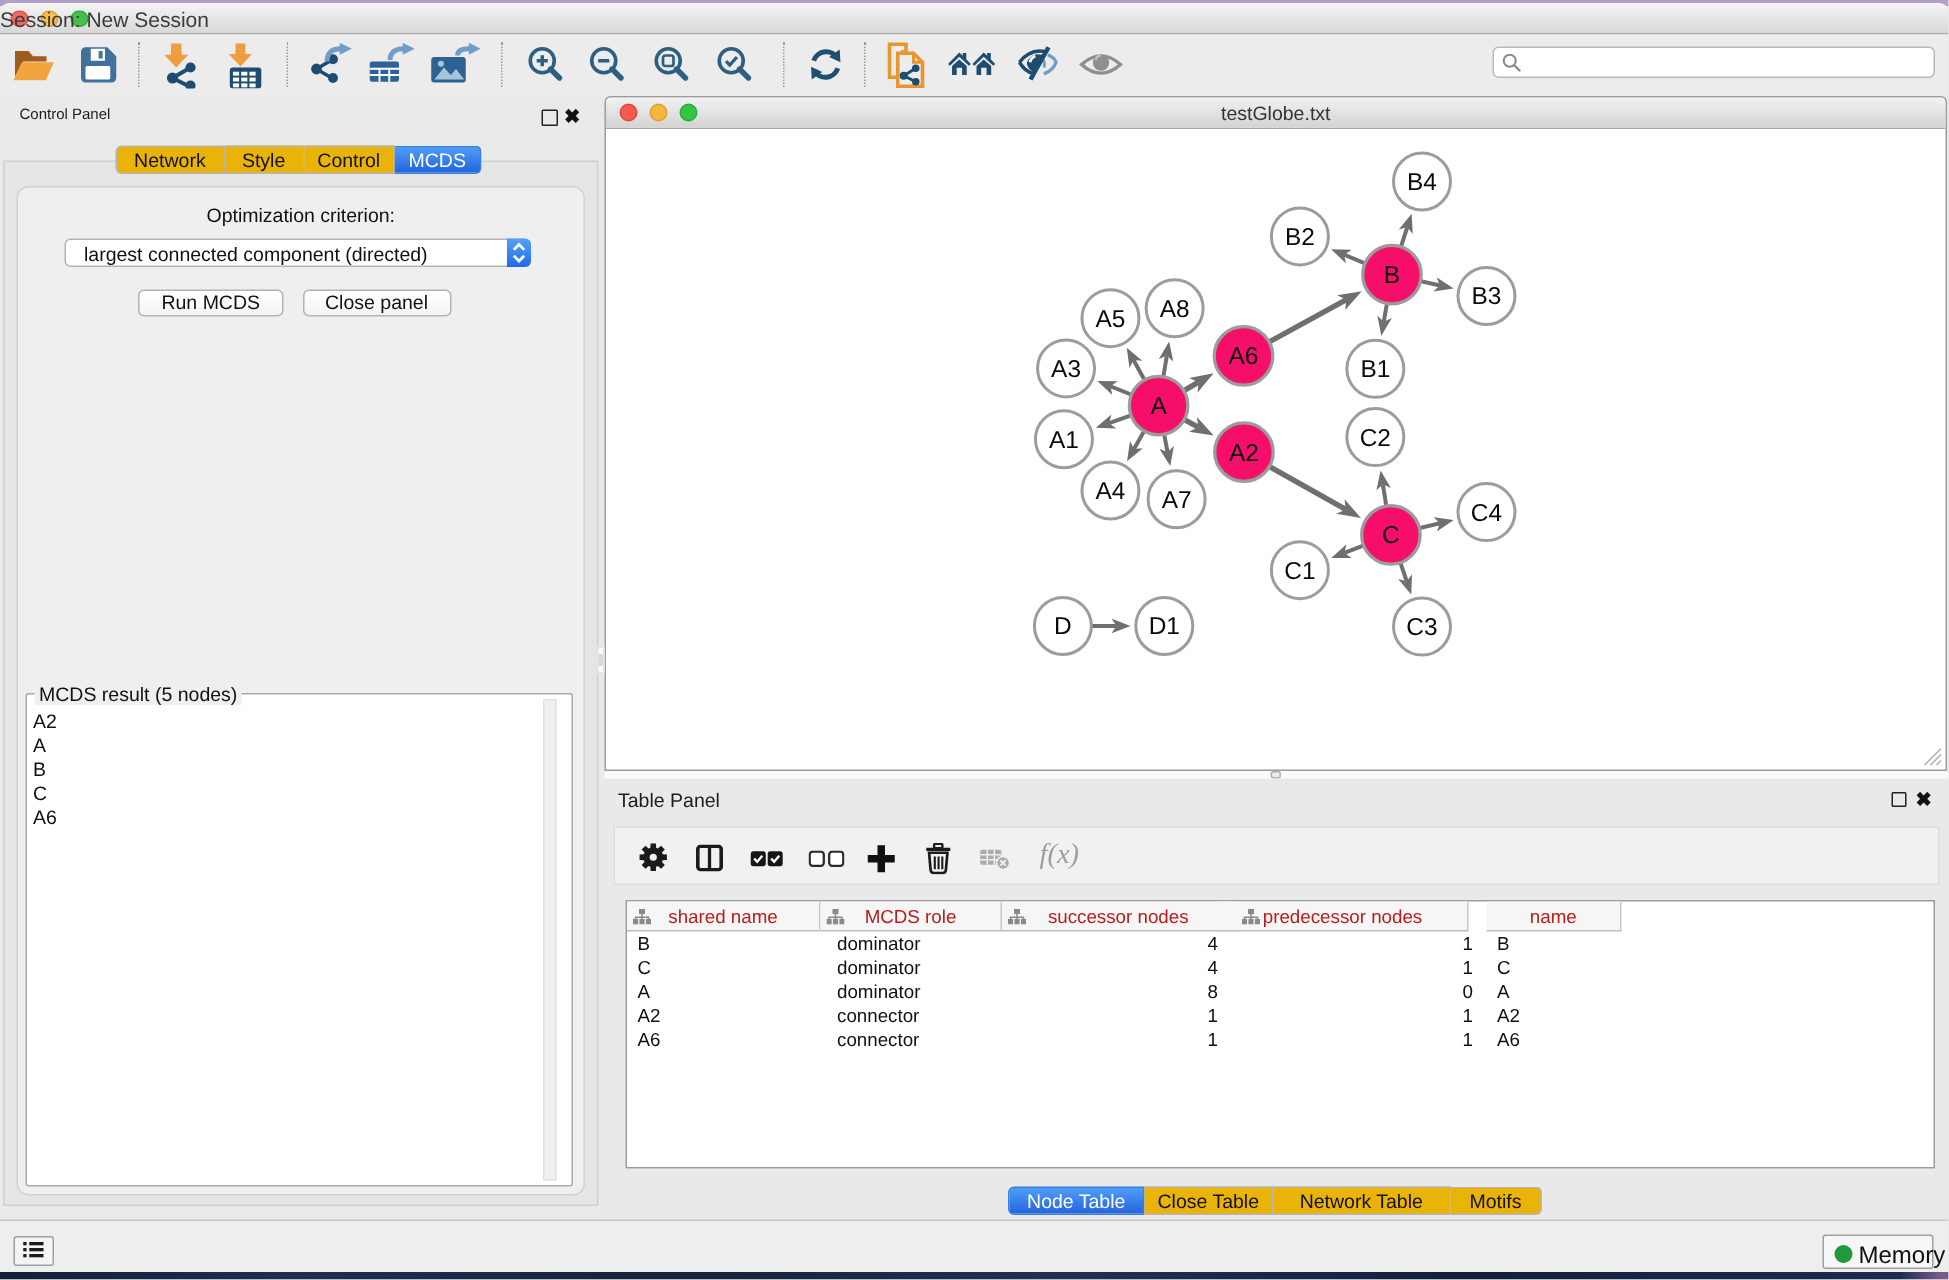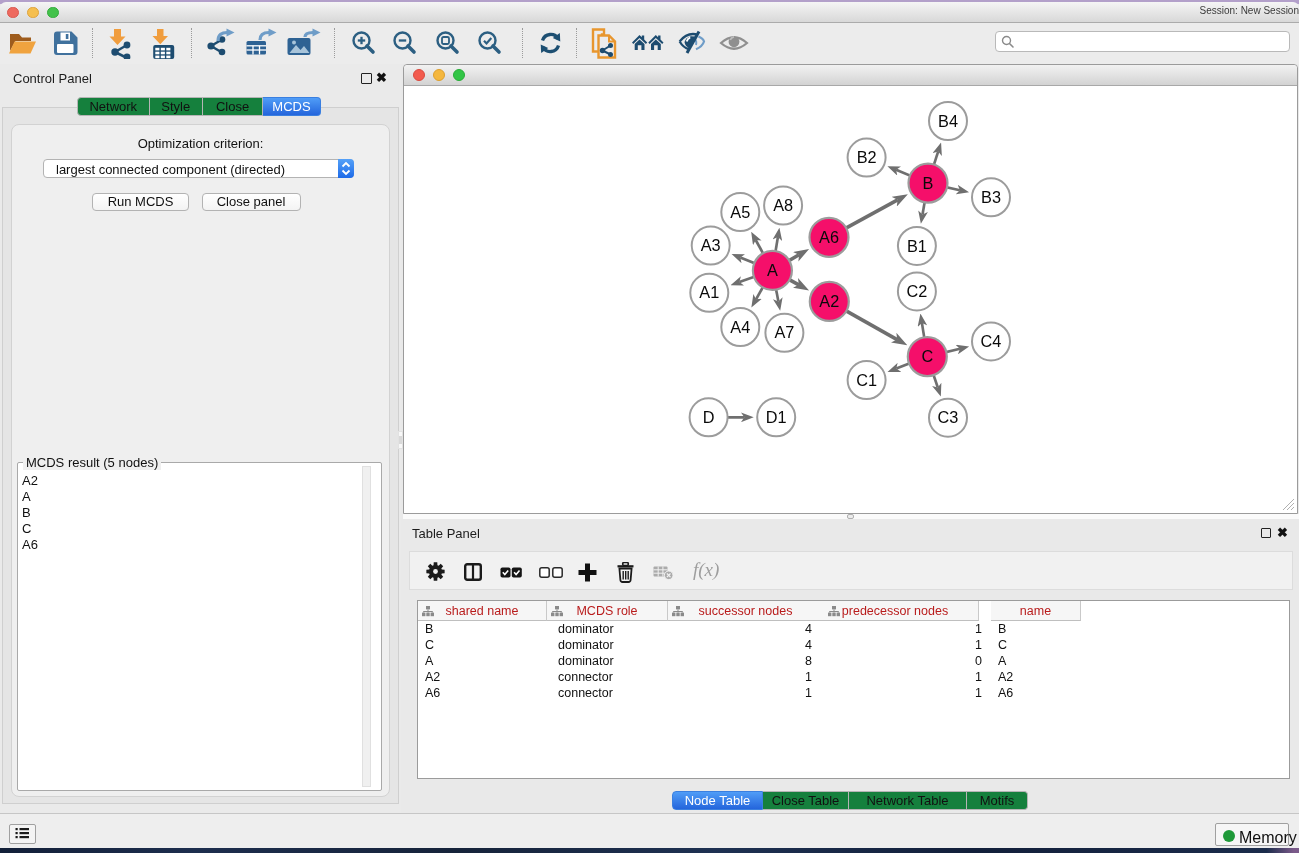--- a/index.html
+++ b/index.html
@@ -1,30 +1,30 @@
 <!DOCTYPE html>
 <html><head><meta charset="utf-8"><style>
 *{margin:0;padding:0;box-sizing:border-box}
 html,body{width:1299px;height:853px;overflow:hidden}
 body{font-family:"Liberation Sans",sans-serif;background:#e9e9e9;position:relative}
 .abs{position:absolute}
 svg{display:block}
 .purpletop{position:absolute;left:0;top:0;width:1299px;height:4px;background:#b3a0ca}
 .titlebar{position:absolute;left:0;top:1.5px;width:1299px;height:21.5px;background:linear-gradient(#f5f5f5,#d8d8d8);border-bottom:1px solid #ababab;border-radius:6px 6px 0 0}
 .titlebar .tl{position:absolute;border-radius:50%;width:11.5px;height:11.5px;top:5.2px}
-.title-text{position:absolute;width:100%;text-align:right;top:3.5px;font-size:10px;color:#3b3b3b}
+.title-text{position:absolute;width:100%;text-align:left;top:3.5px;font-size:14px;color:#3b3b3b}
 .toolbar{position:absolute;left:0;top:23px;width:1299px;height:41px;background:#ececec}
 .sep{position:absolute;top:5px;height:30px;width:0;border-left:1px dotted #9b9b9b}
 .searchbox{position:absolute;left:995px;top:8px;width:295px;height:21px;background:#fff;border:1px solid #b9b9b9;border-radius:4px}
 .cpanel{position:absolute;left:0;top:64px;width:401px;height:749px;background:#eaeaea}
-.cp-title{position:absolute;left:13px;top:7px;font-size:13px;color:#1c1c1c}
+.cp-title{position:absolute;left:13px;top:7px;font-size:10px;color:#1c1c1c}
 .wbox{position:absolute;width:11px;height:11px;border:1.6px solid #222;background:transparent;border-radius:1px}
 .wx{position:absolute;font-size:13px;font-weight:bold;color:#111;line-height:11px}
 .tabs{position:absolute;display:flex}
-.tab{height:19px;background:#15803d;border:1px solid #b5b5b5;border-left:none;font-size:13px;color:#111;display:flex;align-items:center;justify-content:center}
+.tab{height:19px;background:#eab308;border:1px solid #b5b5b5;border-left:none;font-size:13px;color:#111;display:flex;align-items:center;justify-content:center}
 .tab.first{border-left:1px solid #b5b5b5;border-radius:4px 0 0 4px}
 .tab.last{border-radius:0 4px 4px 0}
 .tab.sel{background:linear-gradient(#509df7,#2465dc);color:#fff;border-color:#3a7fe0}
 .inner-panel{position:absolute;left:11px;top:124px;width:379px;height:673px;background:#efefef;border:1px solid #d2d2d2;border-radius:8px}
 .btn{position:absolute;height:18px;background:linear-gradient(#ffffff,#f3f3f3);border:1px solid #b3b3b3;border-radius:4px;font-size:13px;color:#111;display:flex;align-items:center;justify-content:center}
 .fieldset{position:absolute;left:17px;top:398px;width:365px;height:329px;border:1px solid #a9a9a9;background:#fff;border-radius:2px}
 .legend{position:absolute;left:23px;top:391px;font-size:13px;color:#111;background:#efefef;padding:0 3px}
 .netwin{position:absolute;left:403px;top:64px;width:895px;height:450px;background:#fff;border:1px solid #9b9b9b;border-radius:4px 4px 0 0}
 .netwin-title{position:absolute;left:0;top:0;width:893px;height:21px;background:linear-gradient(#f2f2f2,#d3d3d3);border-bottom:1px solid #a8a8a8;border-radius:4px 4px 0 0}
 .netwin-title .tl{position:absolute;border-radius:50%;width:12px;height:12px;top:4px}
@@ -195,21 +195,21 @@
 </div>
 
 <div class="cpanel">
   <div style="position:absolute;left:2px;top:43px;width:397px;height:697px;background:#e5e5e5;border:1px solid #cfcfcf"></div>
   <div class="cp-title">Control Panel</div>
   <div class="wbox" style="left:361px;top:9px"></div>
   <div class="wx" style="left:376px;top:8px">✖</div>
   <div class="tabs" style="left:77px;top:32.5px">
     <div class="tab first" style="width:72.5px">Network</div>
     <div class="tab" style="width:53.5px">Style</div>
-    <div class="tab" style="width:60px">Close</div>
+    <div class="tab" style="width:60px">Control</div>
     <div class="tab sel last" style="width:58px">MCDS</div>
   </div>
   <div class="inner-panel" style="top:60px;height:673px"></div>
   <div class="abs" style="left:0;top:72px;width:401px;text-align:center;font-size:13px;color:#111">Optimization criterion:</div>
   <div class="abs" style="left:43px;top:95px;width:311px;height:19px;background:#fff;border:1px solid #b3b3b3;border-radius:4px">
     <div class="abs" style="left:12px;top:1.5px;font-size:13px;color:#111">largest connected component (directed)</div>
     <div class="abs" style="right:-1px;top:-1px;width:16px;height:19px;background:linear-gradient(#55a1f8,#1d6ae8);border-radius:0 4px 4px 0">
       <svg width="16" height="19" viewBox="0 0 16 19">
         <path d="M4.5,7.5 L8,4 L11.5,7.5" stroke="#fff" stroke-width="1.8" fill="none"></path>
         <path d="M4.5,11.5 L8,15 L11.5,11.5" stroke="#fff" stroke-width="1.8" fill="none"></path>
@@ -222,20 +222,21 @@
   <div class="legend">MCDS result (5 nodes)</div>
   <div class="abs" style="left:362px;top:402px;width:9px;height:321px;background:#f0f0f0;border:1px solid #e0e0e0"></div>
   <div class="abs" style="left:22px;top:409px;font-size:13px;color:#111;line-height:16px">A2<br>A<br>B<br>C<br>A6</div>
 </div>
 
 <div class="netwin">
   <div class="netwin-title">
     <div class="tl" style="left:8.5px;background:#f25b4e;border:0.5px solid #da4a3f"></div>
     <div class="tl" style="left:28.5px;background:#f4b73e;border:0.5px solid #dd9f2e"></div>
     <div class="tl" style="left:48.5px;background:#32c546;border:0.5px solid #28ad38"></div>
+    <div class="abs" style="width:100%;text-align:center;top:3px;font-size:13px;color:#333">testGlobe.txt</div>
   </div>
   <svg class="abs" style="right:2px;bottom:2px" width="13" height="13" viewBox="0 0 13 13">
     <g stroke="#b0b0b0" stroke-width="1">
       <line x1="12" y1="1" x2="1" y2="12"></line>
         <line x1="12" y1="5" x2="5" y2="12"></line>
         <line x1="12" y1="9" x2="9" y2="12"></line>
     </g>
   </svg>
 </div>
 

